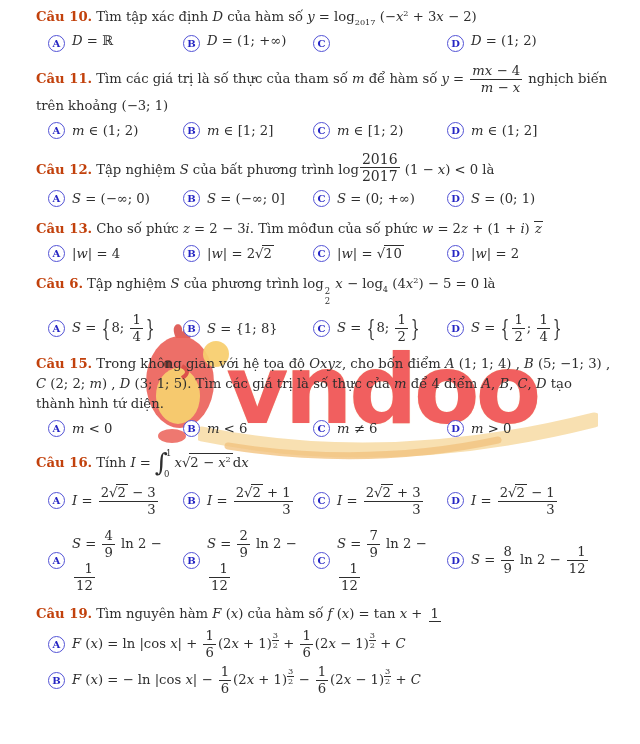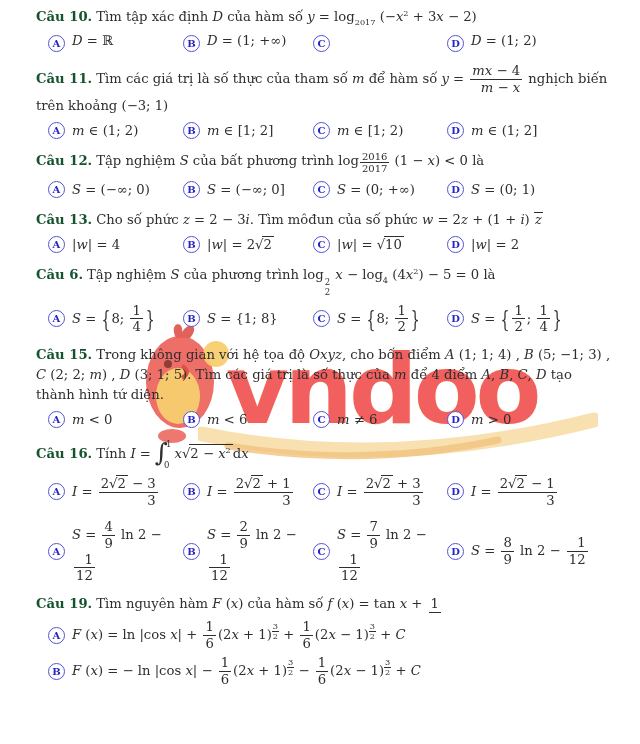--- a/index.html
+++ b/index.html
@@ -15,42 +15,42 @@
     font-family:"DejaVu Sans", sans-serif;font-weight:bold;
     font-size:96px;letter-spacing:-4px;color:#ef4444;
     text-shadow:0 0 1px #eccf96;line-height:1;margin-top:8px;
   }
   .wm-swoosh{position:absolute;left:60px;top:86px;}
   .wm-mascot{position:absolute;left:0;top:4px;}
   
   .content{position:relative;z-index:1;padding:7px 26px 0 36px;}
   .q{margin-bottom:10px;}
   .stem{margin:0 0 5px 0;font-size:13.2px;line-height:1.5;}
-  .qlabel{font-weight:bold;color:#14532d;margin-right:4px;margin-top:16px;}
+  .qlabel{font-weight:bold;color:#c2410c;margin-right:4px;margin-top:16px;}
   .opts{margin-left:12px;font-size:13.2px;}
   .row4{display:grid;grid-template-columns:135px 130px 134px auto;align-items:center;}
   .stack{display:flex;flex-direction:column;gap:3px;}
   .option{display:flex;align-items:center;gap:7px;min-height:20px;}
   .opts.top .option{align-items:flex-start;}
   .opts.top .bubble{margin-top:2px;}
   .bubble{
     width:15px;height:15px;border-radius:50%;border:1.3px solid #5353d6;
     color:#2525c4;font-weight:bold;font-size:10px;line-height:15px;
     display:inline-flex;align-items:center;justify-content:center;flex-shrink:0;
     background:#fff;
   }
   .opt-text{display:inline-block;}
   
   i{font-style:italic;}
   sup{font-size:0.62em;}
   sub{font-size:0.62em;}
   .f{display:inline-block;vertical-align:middle;text-align:right;line-height:1.2;margin:0 2px;}
   .f .n{display:block;border-bottom:1px solid currentColor;padding:0 2px;}
   .f .d{display:block;padding:0 2px;}
-  .f.sm{font-size:10px;line-height:1.15;vertical-align:-7px;margin:0 1px;}
+  .f.sm{font-size:14px;line-height:1.15;vertical-align:-7px;margin:0 1px;}
   sup .f{font-size:1em;line-height:1.1;vertical-align:middle;margin:0;}
   sup .f .n,sup .f .d{padding:0 1px;}
   .rad{display:inline-block;}
   .r{border-top:1px solid currentColor;display:inline-block;padding:0 2px 0 1px;line-height:1.25;margin-left:-1px;}
   .ov{border-top:1px solid currentColor;display:inline-block;line-height:1.1;padding:0 1px;}
   .st{display:inline-flex;flex-direction:column;font-size:8.5px;line-height:1.15;vertical-align:-6px;margin:0 1px;text-align:left;}
   .br{display:inline-block;transform:scaleY(1.6);font-size:14px;vertical-align:middle;padding:0 1px;}
   .intg{font-size:25px;display:inline-block;vertical-align:middle;line-height:.9;transform:translateY(-1px);}
   .lims{display:inline-flex;flex-direction:column;justify-content:space-between;height:30px;font-size:8.5px;vertical-align:middle;margin:0 3px 0 -2px;line-height:1;}
   .lims .lu{align-self:flex-end;}

